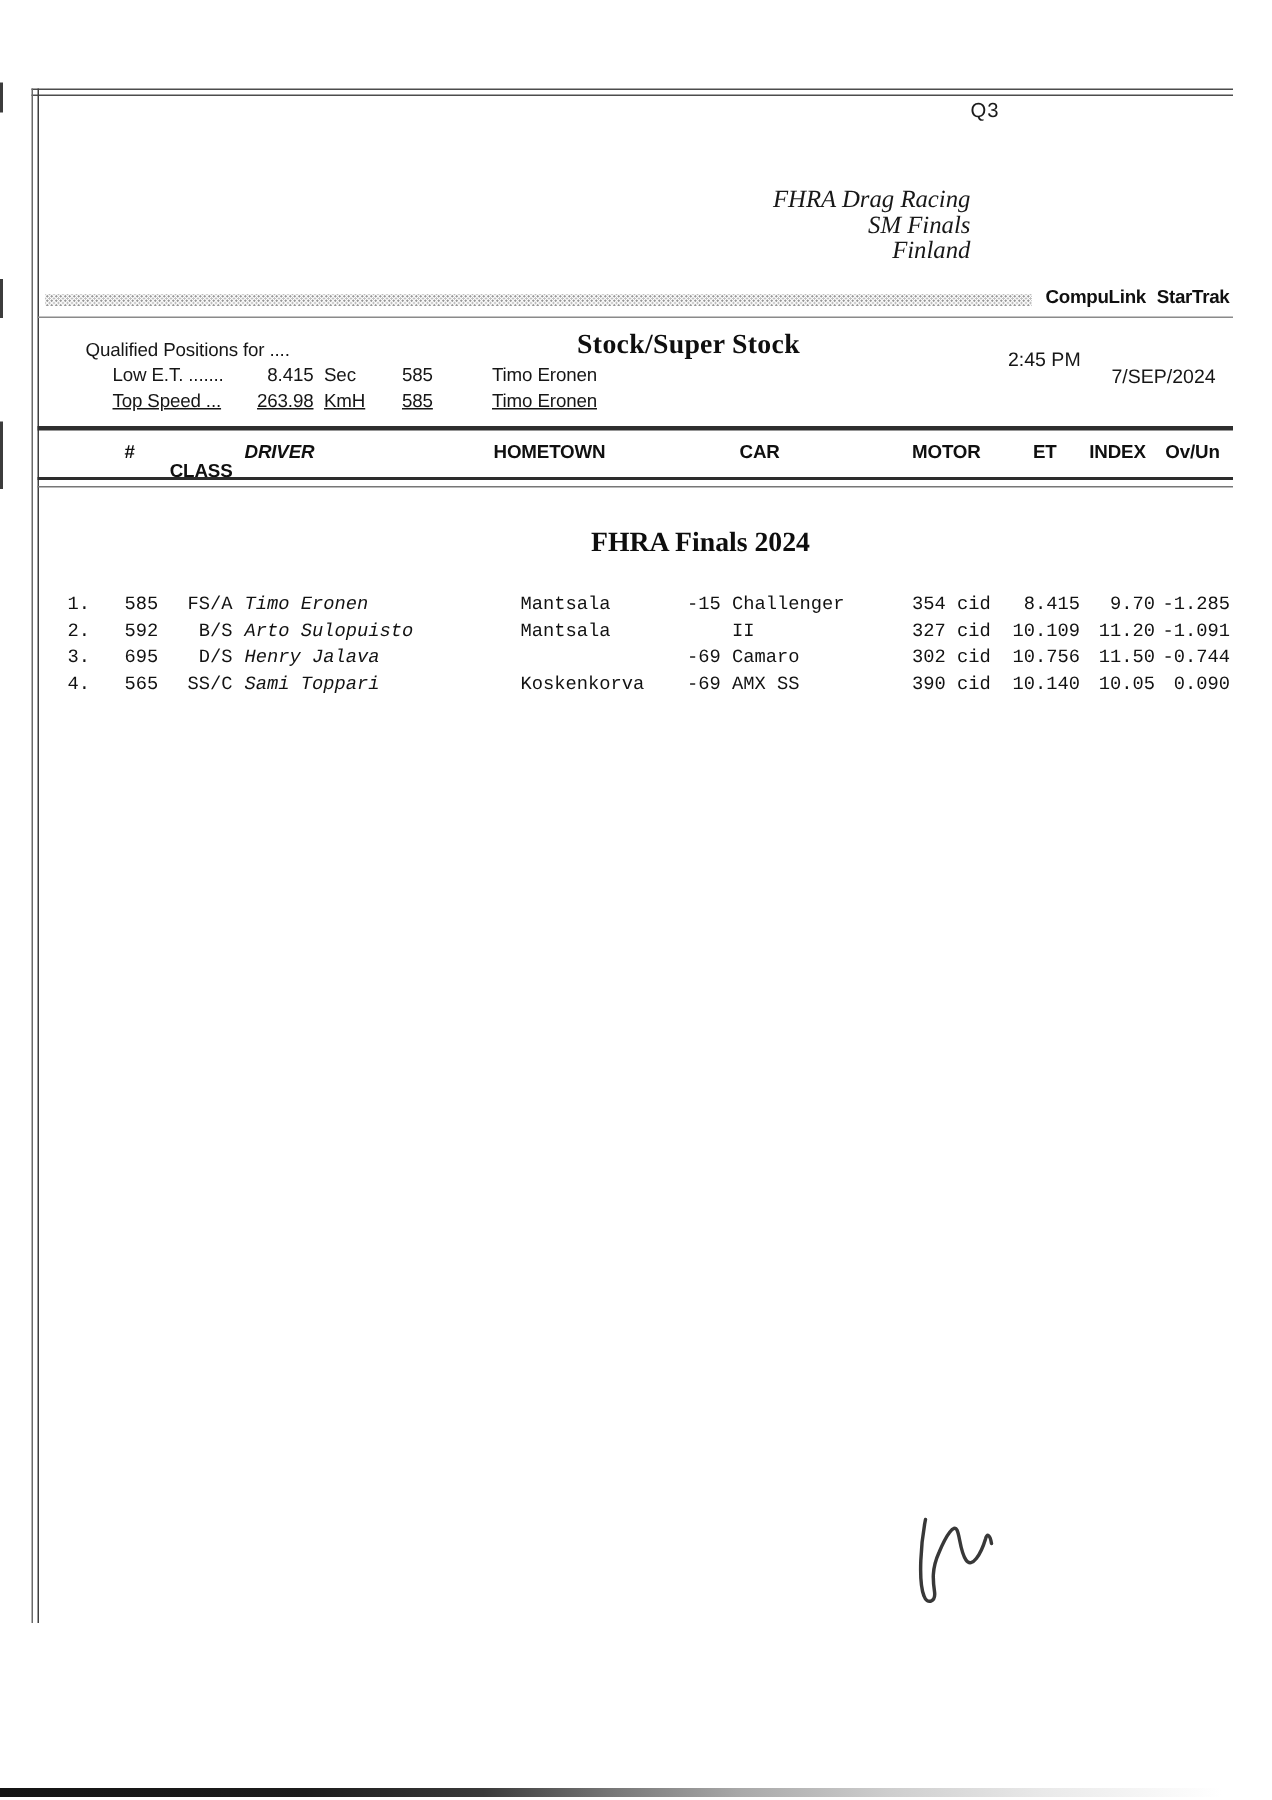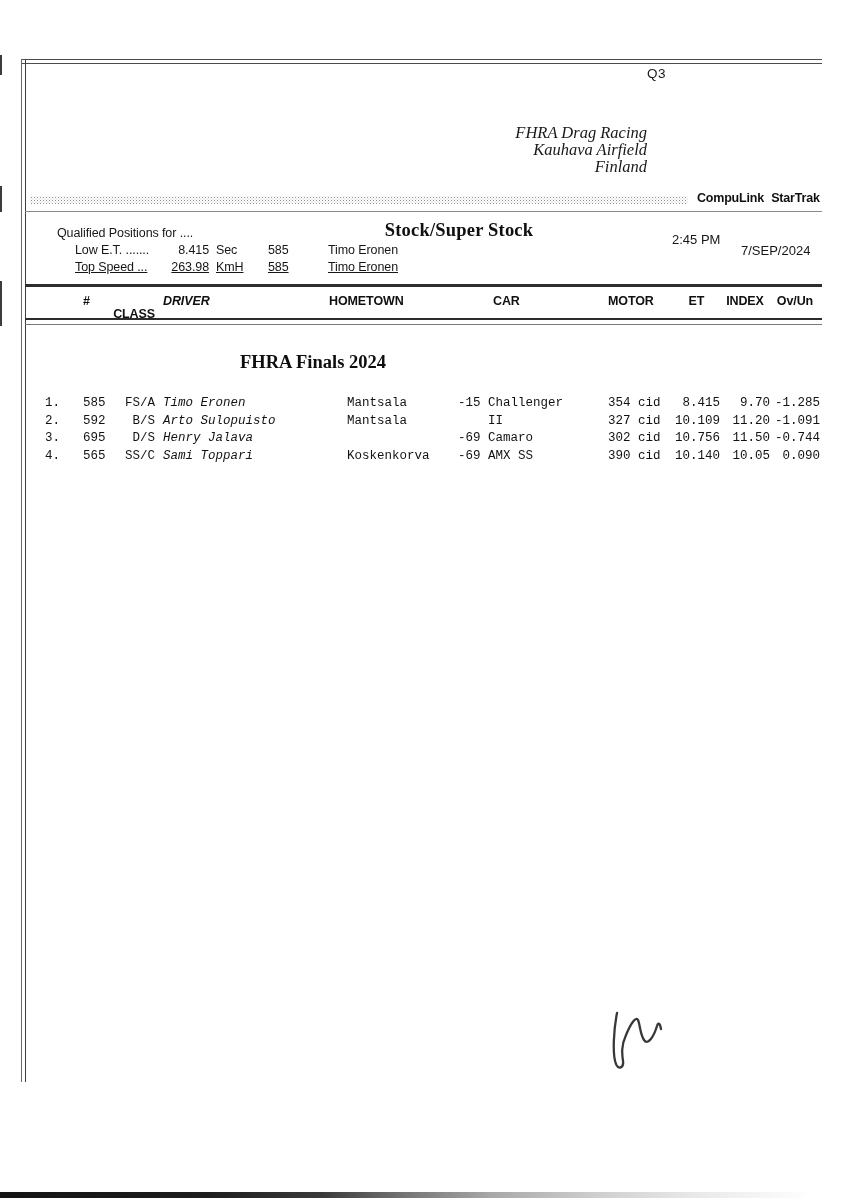--- a/index.html
+++ b/index.html
@@ -54,42 +54,42 @@
   .thead .c-et,.thead .c-index,.thead .c-ovun{text-align:center;}
 
   .tbody{left:43px;top:395px;width:777px;
     font-family:"Liberation Mono","DejaVu Sans Mono",monospace;font-size:12.5px;color:#121212;}
   .c-pos{padding-left:2px;}
   .c-class{text-align:right;}
   .c-driver{padding-left:8px;font-style:italic;}
   .c-car{white-space:pre;}
   .c-et,.c-index,.c-ovun{text-align:right;}
 
-  .section-title{left:240px;top:352px;width:300px;text-align:left;
+  .section-title{left:240px;top:352px;width:300px;text-align:right;
     font-family:"Liberation Serif",serif;font-weight:bold;font-size:18.5px;color:#0e0e0e;}
 
   .signature{left:596px;top:996px;}
 
   .bottom-bar{left:0;top:1192px;width:848px;height:6px;
     background:linear-gradient(90deg,#141414 0%,#1c1c1c 24%,#3a3a3a 38%,#767676 48%,#a8a8a8 58%,#cecece 70%,#e9e9e9 82%,rgba(255,255,255,0) 96%);}
 </style>
 </head>
 <body>
 
 <div class="abs border-top"></div>
 <div class="abs border-left"></div>
 <div class="abs edge-artifact" style="top:55px;height:20px;"></div>
 <div class="abs edge-artifact" style="top:186px;height:26px;"></div>
 <div class="abs edge-artifact" style="top:281px;height:45px;"></div>
 
 <div class="abs q3">Q3</div>
 
 <div class="abs event-header">
   <div>FHRA Drag Racing</div>
-  <div>Kauhava Airfield</div>
+  <div>SM Finals</div>
   <div>Finland</div>
 </div>
 
 <div class="abs halftone"></div>
 <div class="abs brand">CompuLink StarTrak</div>
 <div class="abs rule-thin"></div>
 
 <div class="abs qual-label">Qualified Positions for ....</div>
 <div class="abs class-title">Stock/Super Stock</div>
 

